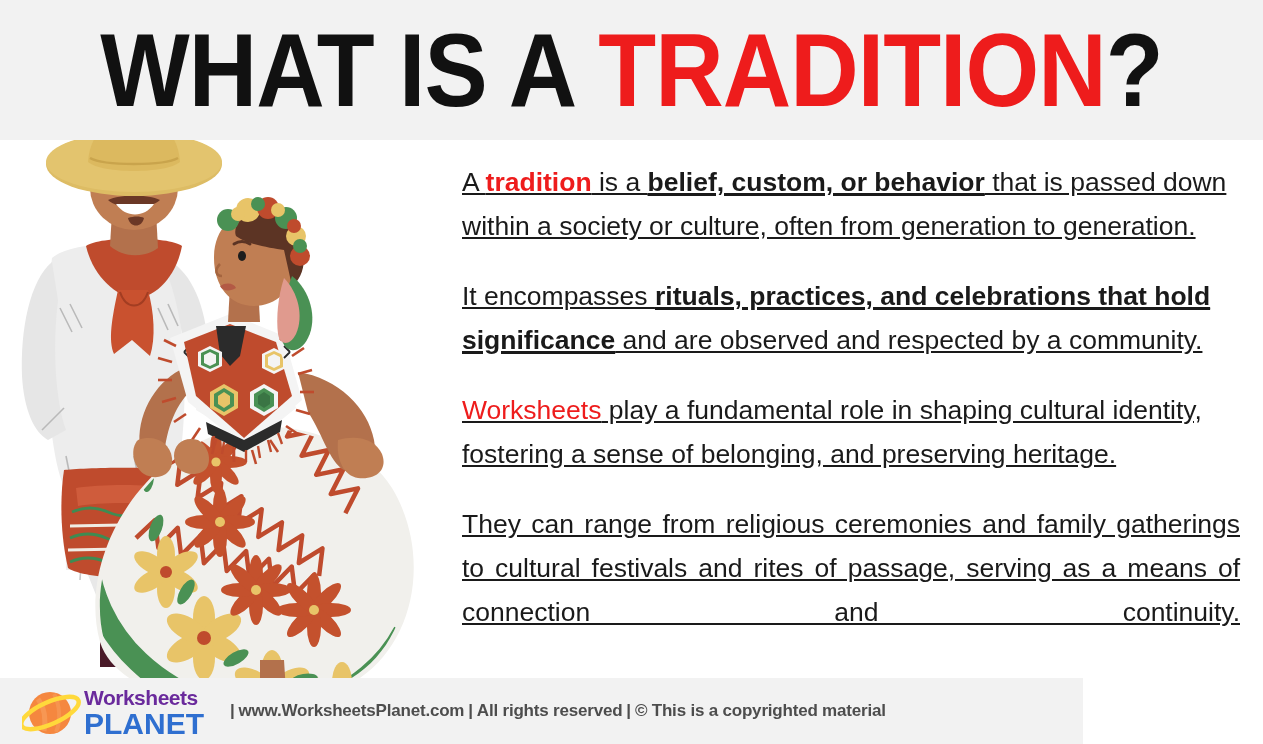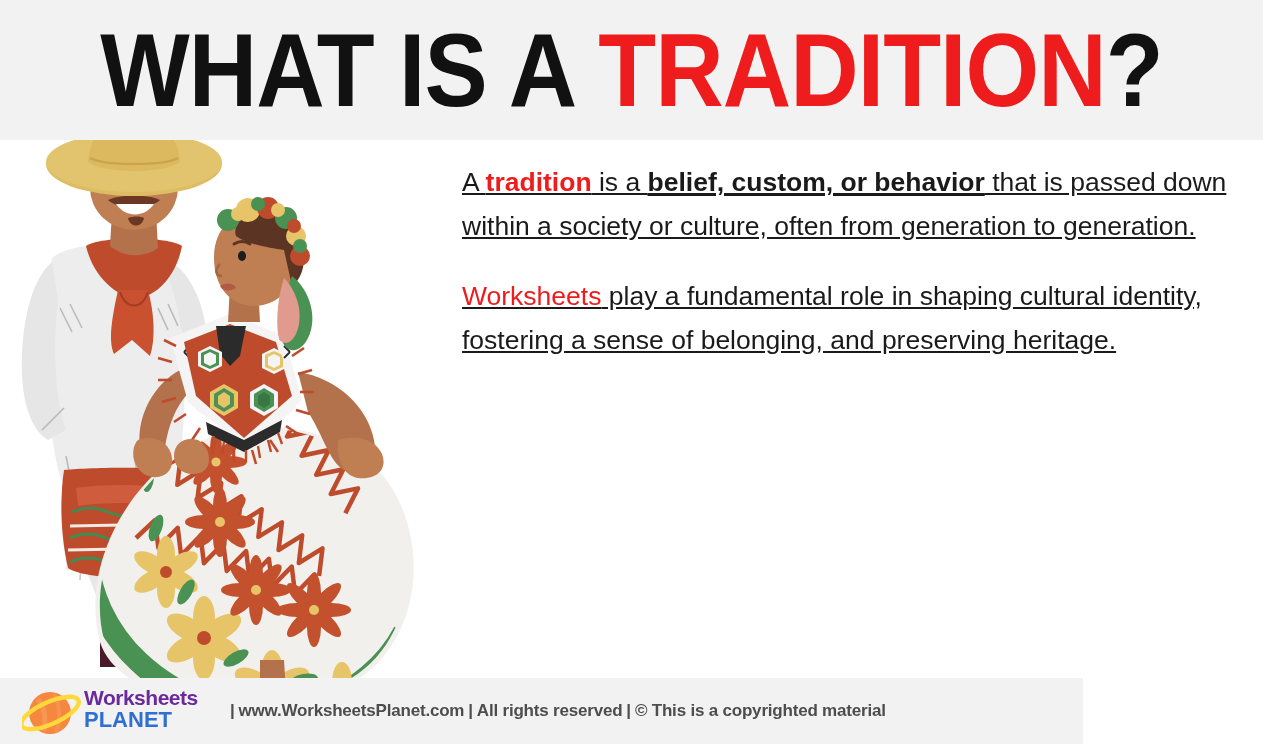--- a/index.html
+++ b/index.html
@@ -107,21 +107,21 @@
   }
   .logo-worksheets {
     display: block;
     font-size: 21px;
     font-weight: 700;
     color: #6a2a9c;
     letter-spacing: -0.5px;
   }
   .logo-planet {
     display: block;
-    font-size: 22px;
+    font-size: 30px;
     font-weight: 700;
     color: #2f6fd0;
     letter-spacing: 0px;
     margin-top: 1px;
   }
   .footer-text {
     font-size: 17px;
     font-weight: 700;
     color: #4d4d4d;
     letter-spacing: -0.2px;
@@ -456,25 +456,31 @@
 
       <path d="M190 300 C 176 296 166 304 166 316 C 166 330 180 338 194 332 C 204 328 204 308 190 300 Z" fill="#c07e53"></path>
     </svg>
   </div>
 
   <div class="content">
     <p class="para">
       <span>A </span><span class="red-b">tradition</span><span> is a </span><span class="bu">belief, custom, or behavior</span><span> that is passed down within a society or culture, often from generation to generation.</span>
     </p>
 
+    <p class="para">
+      <span>It encompasses </span><span class="bu">rituals, practices, and celebrations that hold significance</span><span> and are observed and respected by a community.</span>
+    </p>
 
     <p class="para">
       <span class="red">Worksheets</span><span> play a fundamental role in shaping cultural identity, fostering a sense of belonging, and preserving heritage.</span>
     </p>
 
+    <p class="para justify">
+      <span>They can range from religious ceremonies and family gatherings to cultural festivals and rites of passage, serving as a means of connection and continuity.</span>
+    </p>
   </div>
 
   <div class="footer-band">
     <div class="logo">
       <svg width="62" height="56" viewBox="0 0 62 56" xmlns="http://www.w3.org/2000/svg" style="position:absolute;left:0;top:2px;">
         <circle cx="28" cy="28" r="21" fill="#f5873f"></circle>
         <path d="M16 14 C 22 22 24 34 22 46" stroke="#f79a57" stroke-width="5" fill="none" opacity="0.85"></path>
         <path d="M32 9 C 38 20 39 36 34 47" stroke="#f79a57" stroke-width="4" fill="none" opacity="0.7"></path>
         <ellipse cx="28" cy="28" rx="31" ry="11" fill="none" stroke="#ffd93b" stroke-width="4.5" transform="rotate(-24 28 28)"></ellipse>
       </svg>

